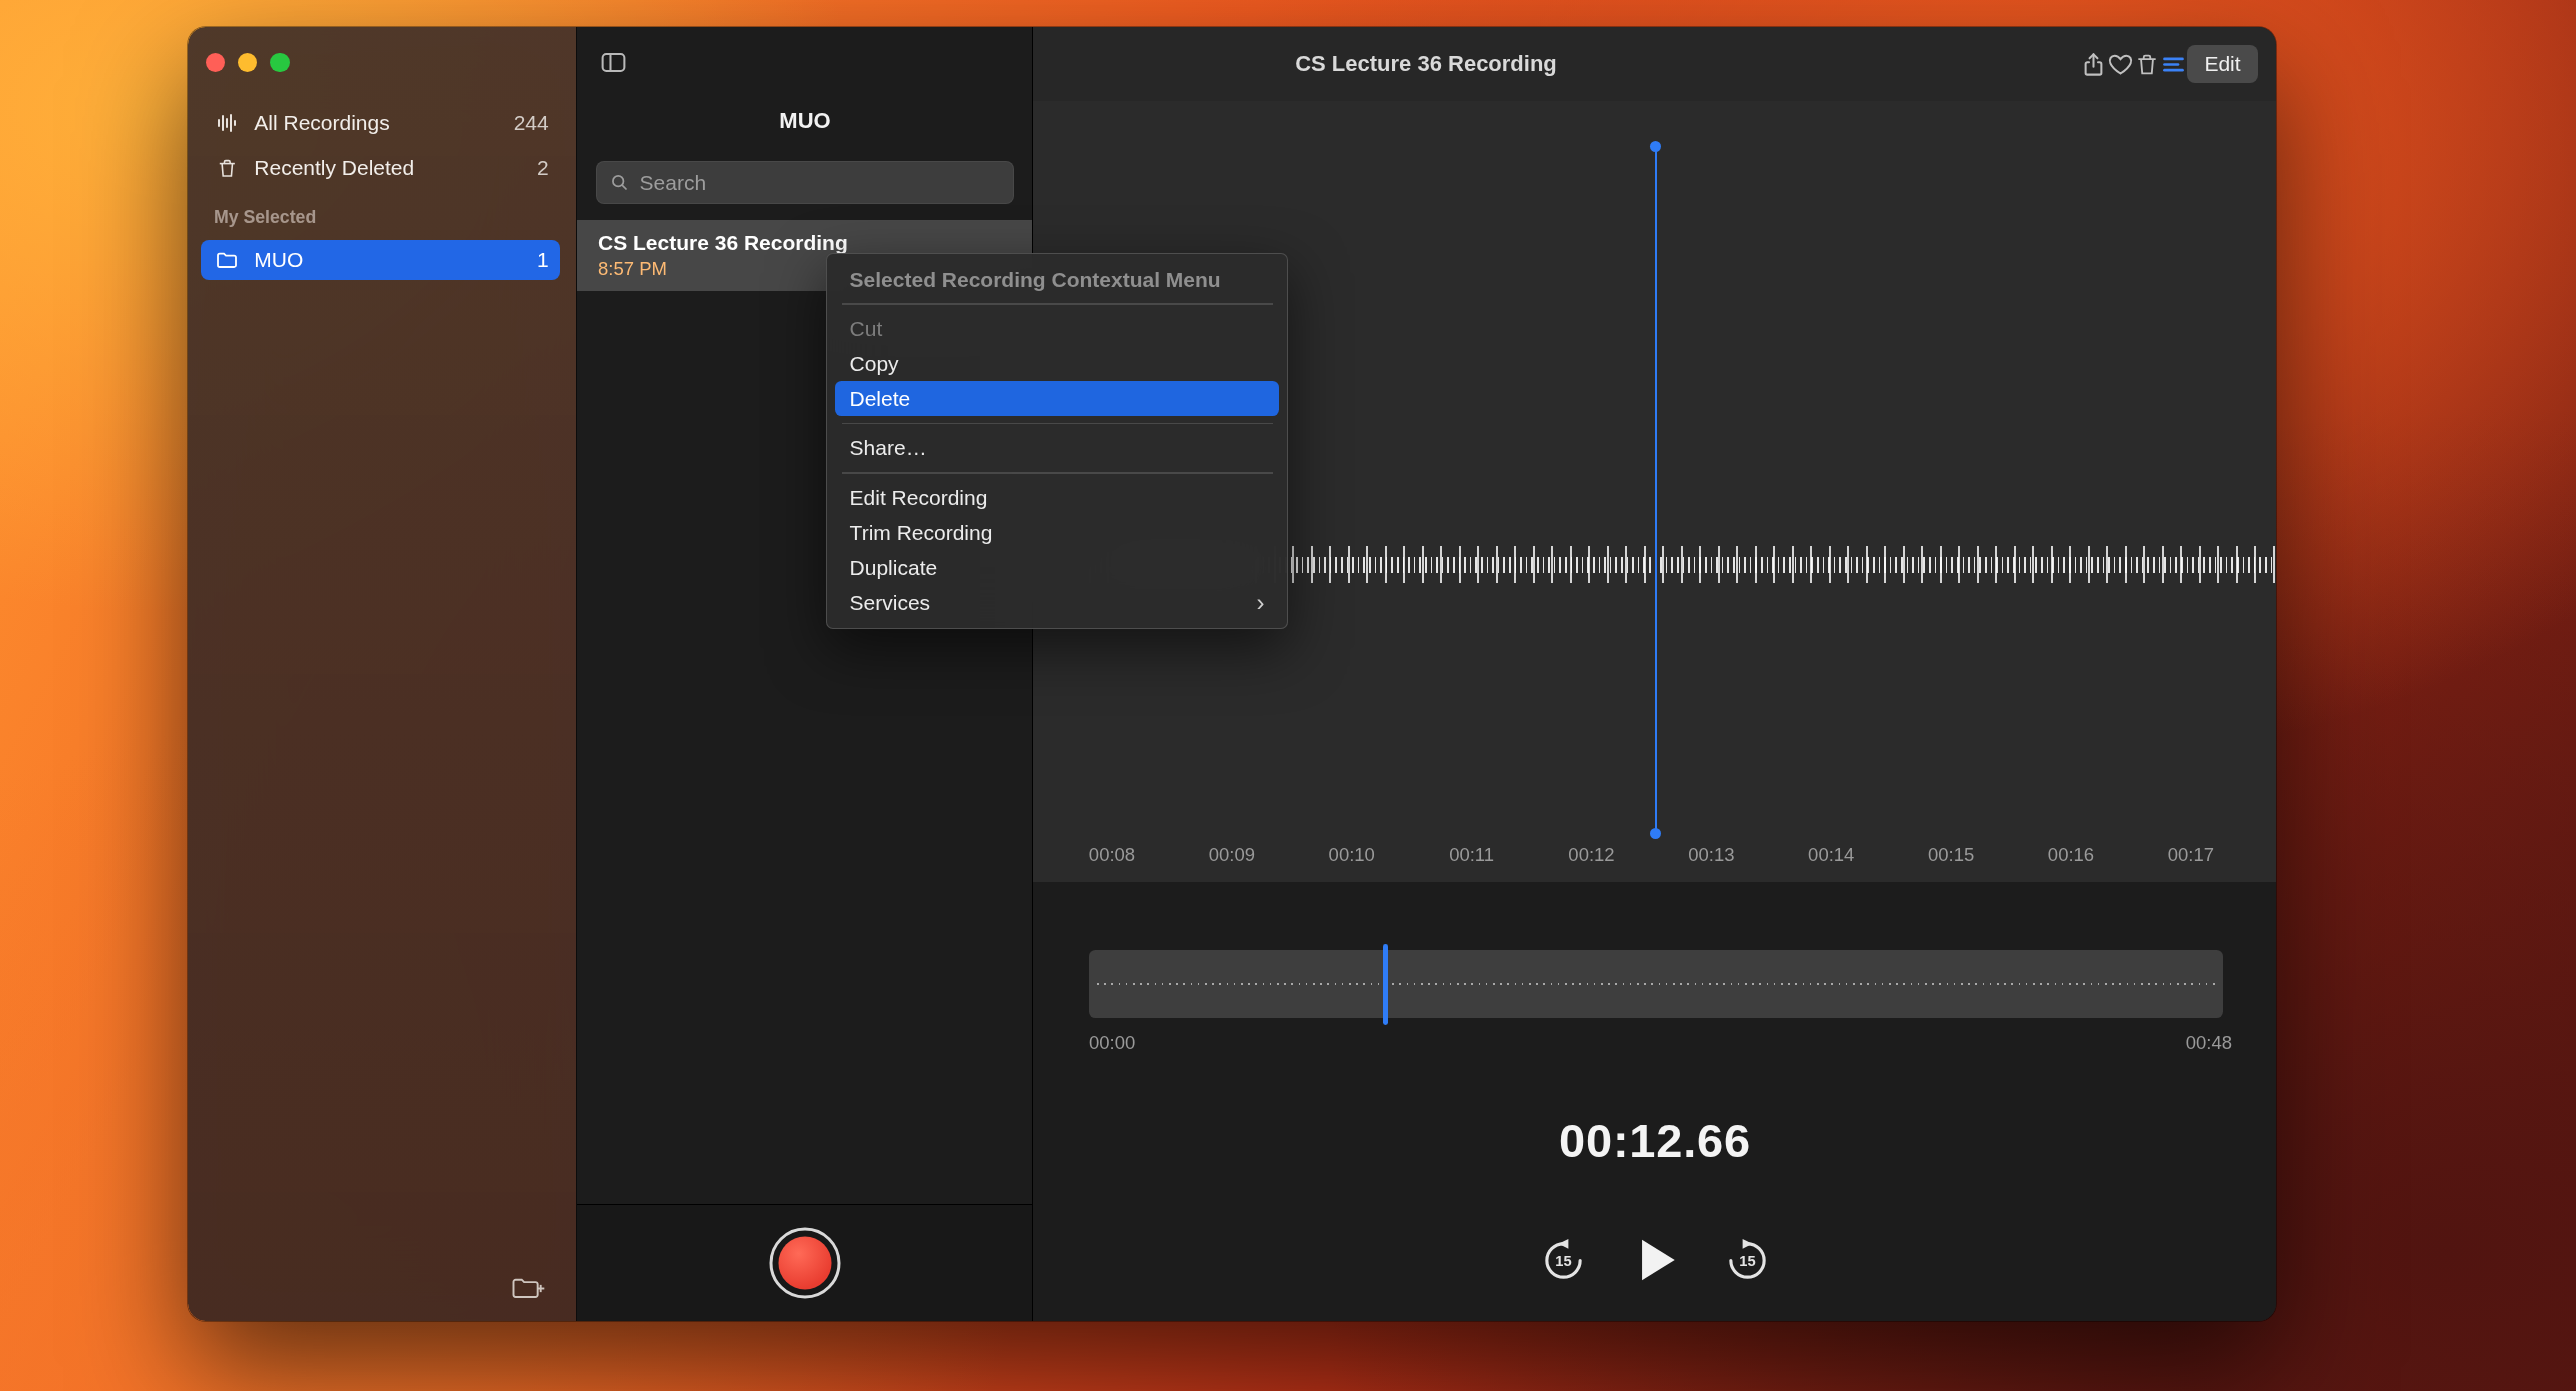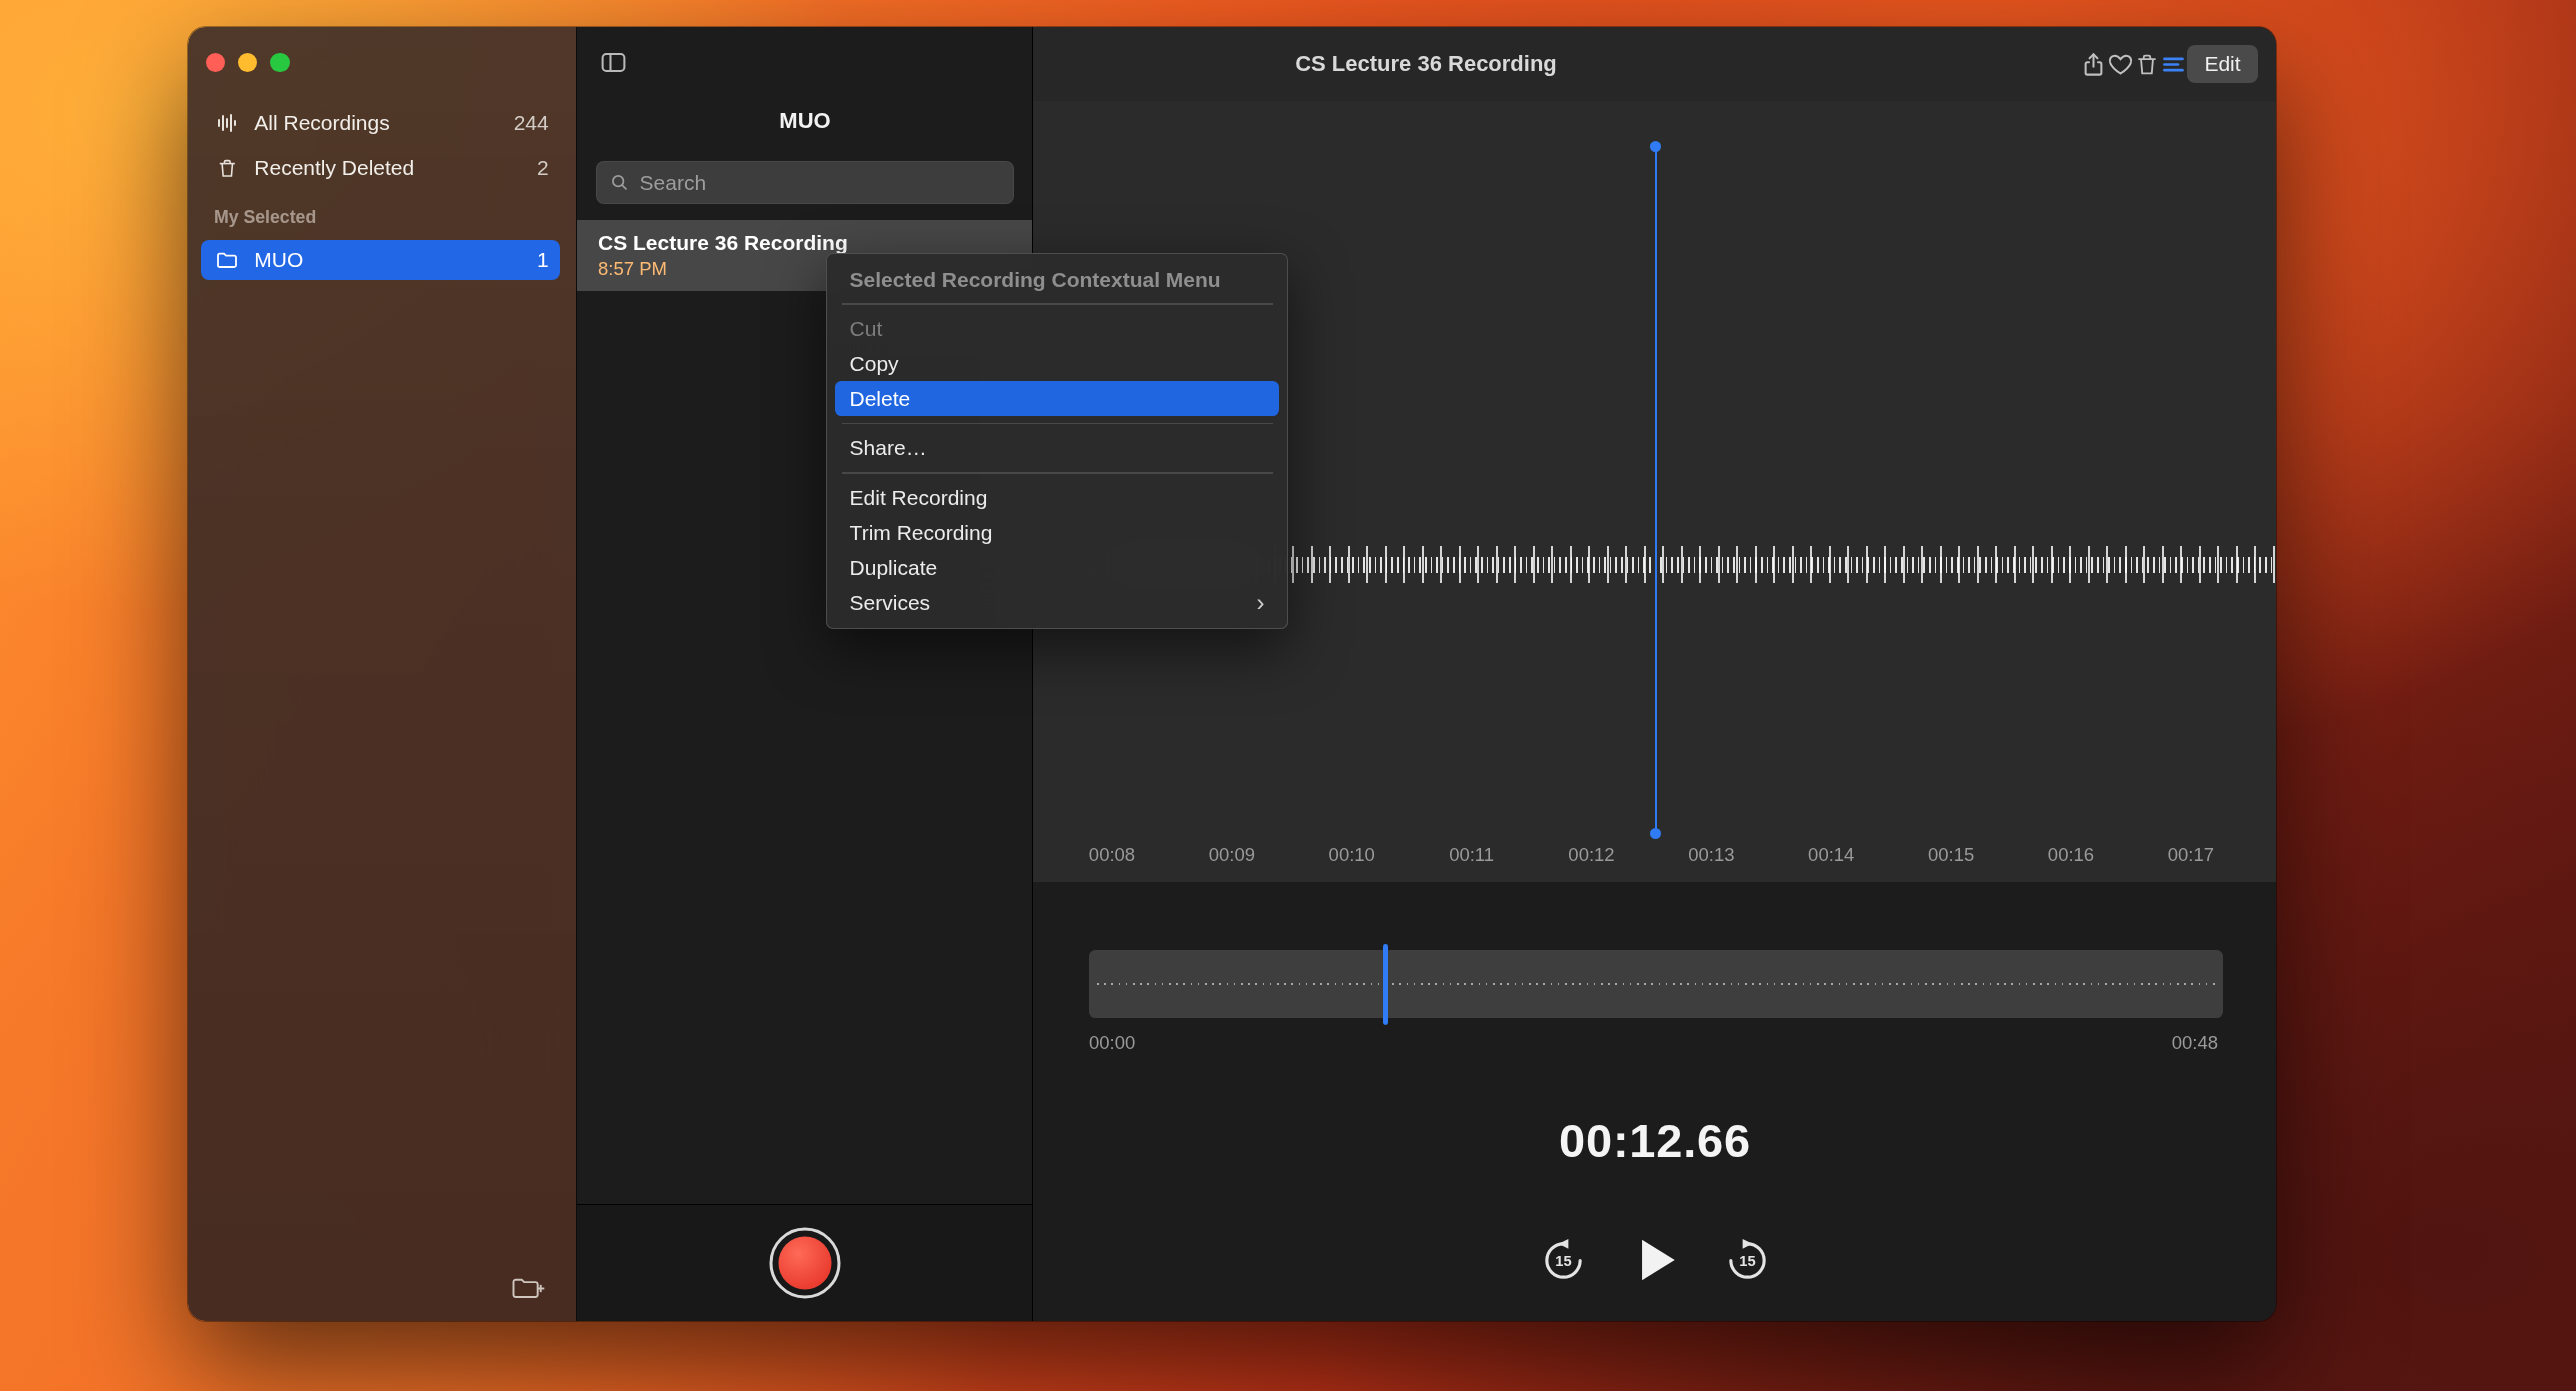--- a/index.html
+++ b/index.html
@@ -91,21 +91,21 @@
 
   .lower{position:absolute;left:0;right:0;top:855px;bottom:0;background:#1c1c1c;}
   .overview{position:absolute;left:56px;top:923px;width:1134px;height:68px;background:#3e3e3e;
     border-radius:6.4px;}
   .ov-wave{position:absolute;left:8px;right:8px;top:33px;height:1.6px;
     background:repeating-linear-gradient(90deg, rgba(255,255,255,.55) 0 1.6px, transparent 1.6px 7.2px);}
   .ov-playhead{position:absolute;left:350px;top:917px;width:4.8px;height:81px;border-radius:2.4px;
     background:var(--accent-blue,#2f7cf6);z-index:3;}
   .ov-label{position:absolute;top:1005px;color:#9a9a9a;font-size:18.5px;}
   .ov-label.start{left:56px;}
-  .ov-label.end{right:59px;}
+  .ov-label.end{right:45px;}
   .big-time{position:absolute;left:0;right:0;top:1086px;text-align:center;color:#f4f4f4;
     font-size:47px;font-weight:700;letter-spacing:0.8px;}
   .controls{position:absolute;left:0;right:0;top:1208px;display:flex;justify-content:center;
     align-items:center;gap:45px;}
   .ctrl{background:none;border:none;padding:0;display:flex;align-items:center;justify-content:center;}
 
   
   .menu{position:absolute;left:826px;top:253px;width:462px;z-index:50;
     background:rgba(43,43,43,.97);backdrop-filter:blur(32px);
     border:0.8px solid rgba(255,255,255,.17);border-radius:7px;padding:8px 0;box-sizing:border-box;

